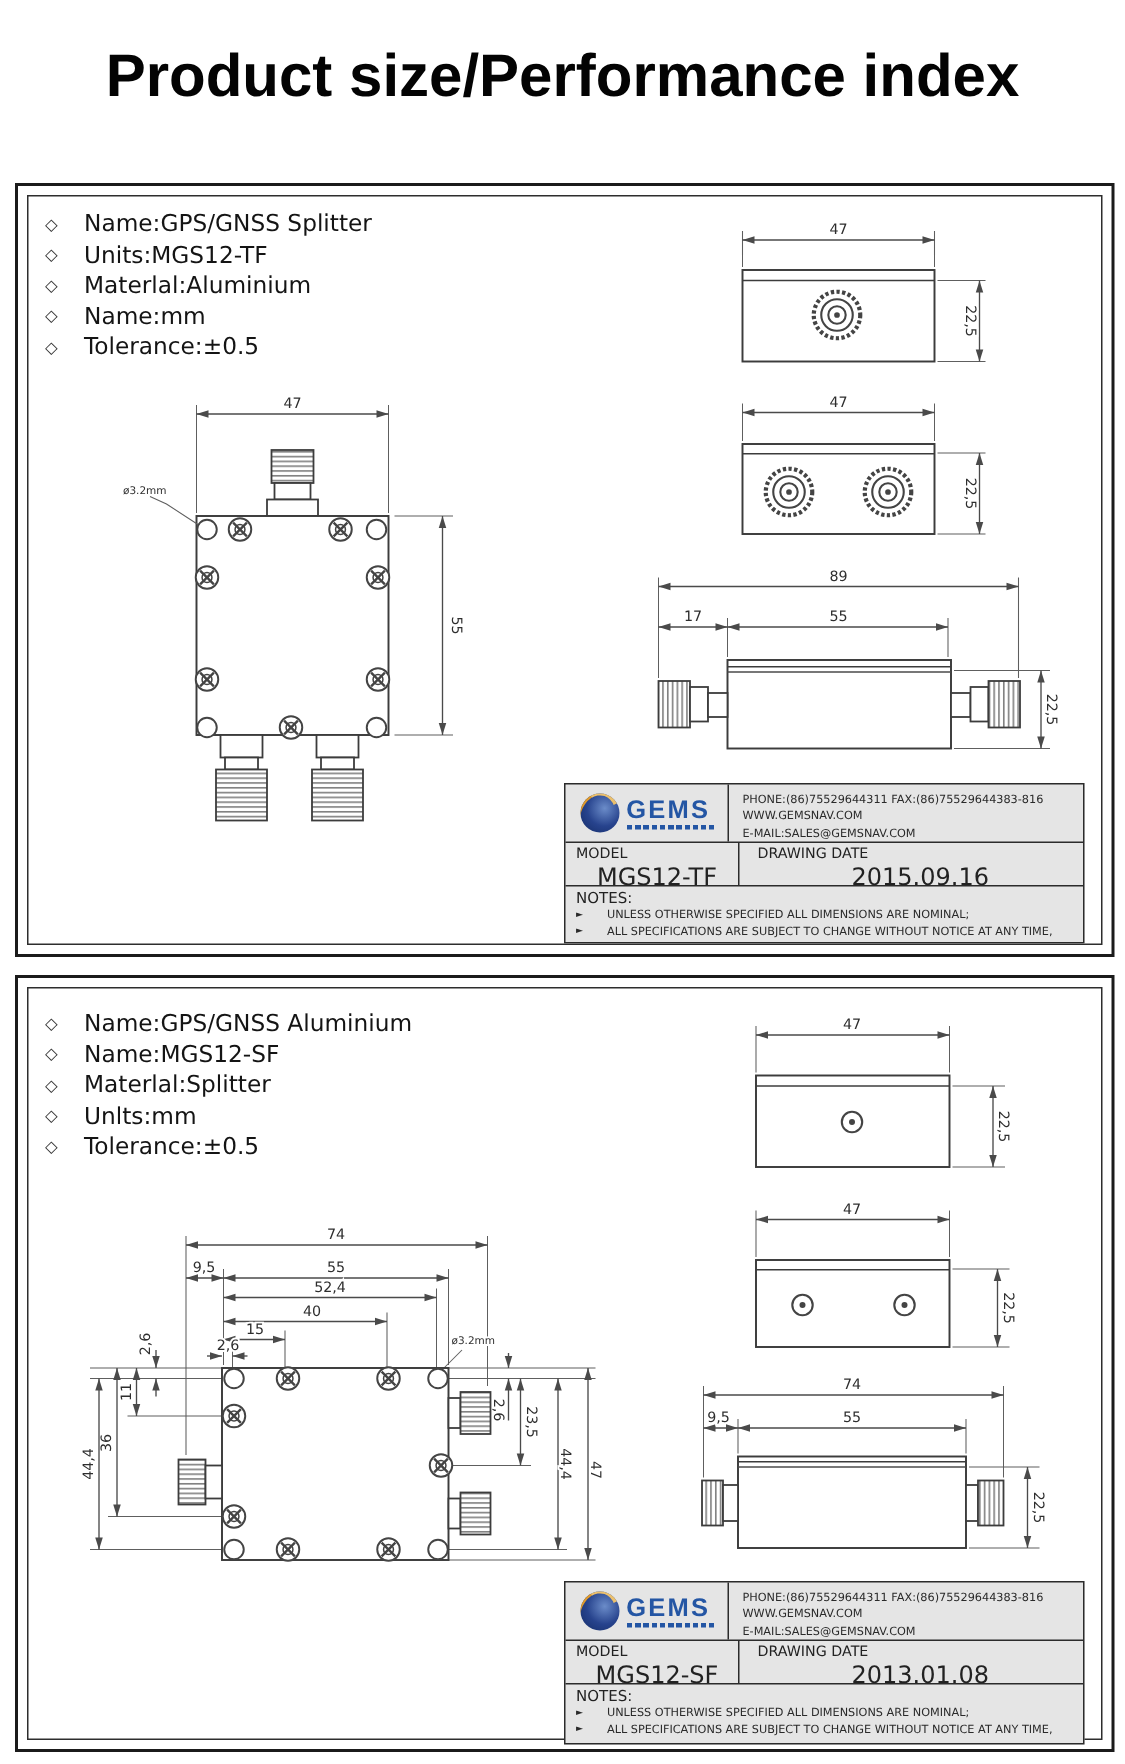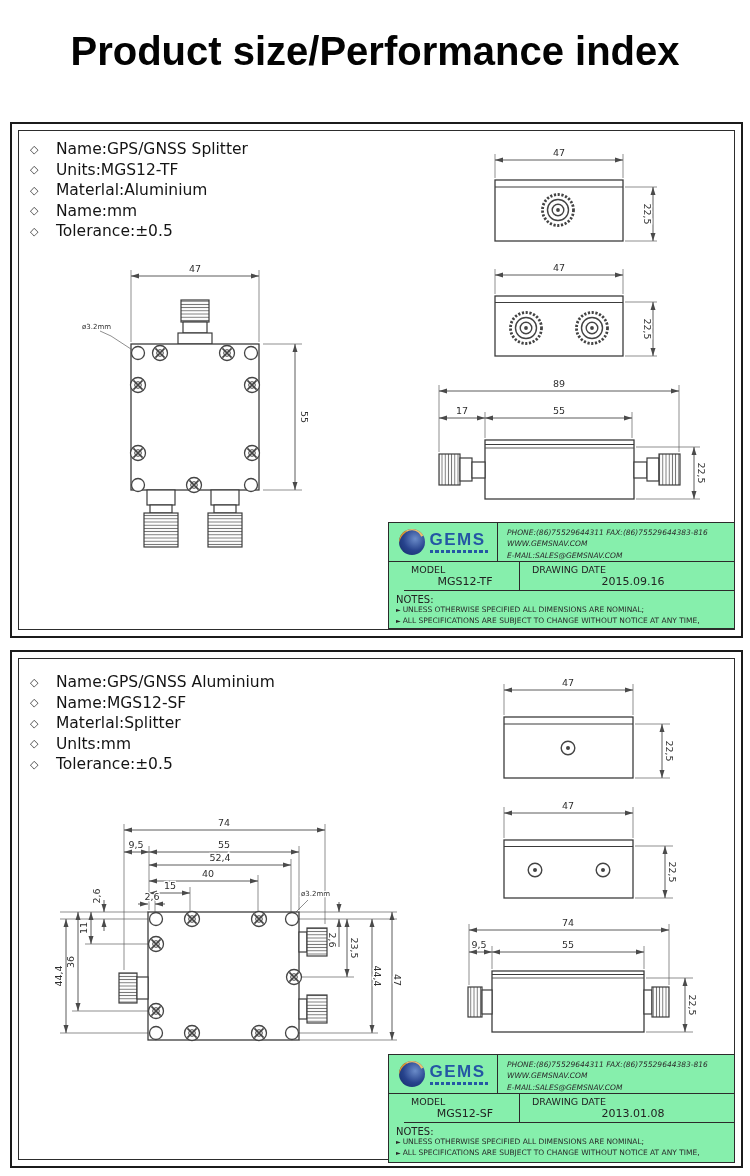--- a/index.html
+++ b/index.html
@@ -21,41 +21,41 @@
   svg.draw { position:absolute; left:0; top:0; }
   .box  { stroke:#3c3c3c; stroke-width:1.3; fill:#fff; }
   .ln   { stroke:#3c3c3c; stroke-width:1.1; fill:none; }
   .thin { stroke:#4a4a4a; stroke-width:0.9; fill:none; }
   .dl   { stroke:#4a4a4a; stroke-width:0.9; fill:none; }
   .xl   { stroke:#5e5e5e; stroke-width:0.7; fill:none; }
   .dt   { font-family:"DejaVu Sans",sans-serif; font-size:9.5px; fill:#2e2e2e; text-anchor:middle;
           paint-order:stroke; stroke:#ffffff; stroke-width:2.5px; }
   .dts  { font-size:7px; text-anchor:start; }
 
-  .tblock { position:absolute; left:376px; top:398px; width:345px; height:105px;
-    border:1.5px solid #2b2b2b; background:#86efac; color:#222; }
+  .tblock { position:absolute; left:364px; top:398px; width:345px; height:105px;
+    border:1.5px solid #2b2b2b; background:#e5e5e5; color:#222; }
   #panel2 .tblock { top:402px; height:107px; }
   .tb-r1 { display:flex; height:38px; border-bottom:1.5px solid #2b2b2b; }
   .tb-logo { width:108px; border-right:1.5px solid #2b2b2b; display:flex; align-items:center; justify-content:center; gap:5px; }
   .globe { width:26px; height:26px; border-radius:50%; flex:none; position:relative; overflow:hidden;
     background: radial-gradient(circle at 62% 38%, #6b8cc9 0%, #27438d 52%, #142c66 100%); }
   .globe::before { content:""; position:absolute; left:-4px; top:-3px; width:23px; height:29px; border-radius:50%;
     border:4px solid #df9a2c; border-right-color:transparent; border-top-color:#ecc06c; transform:rotate(18deg); }
   .gems-wrap { display:flex; flex-direction:column; }
   .gems-text { font-family:"Liberation Sans",sans-serif; font-weight:bold; font-size:17px; line-height:1;
     color:#2456a4; letter-spacing:1.5px; }
   .gems-dashes { margin-top:2px; height:3px; width:58px;
     background:repeating-linear-gradient(90deg,#2456a4 0 3.5px,transparent 3.5px 5.5px); }
-  .tb-contact { flex:1; padding:4px 0 0 9px; font-size:7.5px; line-height:1.5; color:#2a2a2a;font-style:italic; }
-  .tb-r2 { display:flex; height:28px; border-bottom:1.5px solid #2b2b2b;margin-left:15px; }
+  .tb-contact { flex:1; padding:4px 0 0 9px; font-size:7.5px; line-height:1.5; color:#2a2a2a; }
+  .tb-r2 { display:flex; height:28px; border-bottom:1.5px solid #2b2b2b; }
   .tb-model { width:108px; border-right:1.5px solid #2b2b2b; padding:2px 0 0 7px; font-size:9.5px; }
   .tb-date  { flex:1; padding:2px 0 0 12px; font-size:9.5px; }
-  .tb-val { display:block; text-align:center; font-size:11px; margin-top:0px; }
+  .tb-val { display:block; text-align:center; font-size:16px; margin-top:0px; }
   .tb-notes { padding:3px 0 0 7px; font-size:10px; }
-  .note-line { font-size:7.5px; line-height:1.4; display:flex; align-items:center; gap:2px; color:#2a2a2a; }
+  .note-line { font-size:7.5px; line-height:1.4; display:flex; align-items:center; gap:16px; color:#2a2a2a; }
   .note-arrow { font-size:6px; }
 </style>
 </head>
 <body>
 
 <svg width="0" height="0" style="position:absolute" aria-hidden="true">
   <defs>
     <marker id="ma" markerUnits="userSpaceOnUse" markerWidth="9" markerHeight="7" refX="8.2" refY="3" orient="auto-start-reverse">
       <path d="M0.2,0.5 L8.2,3 L0.2,5.5 z" fill="#4a4a4a"></path>
     </marker>

